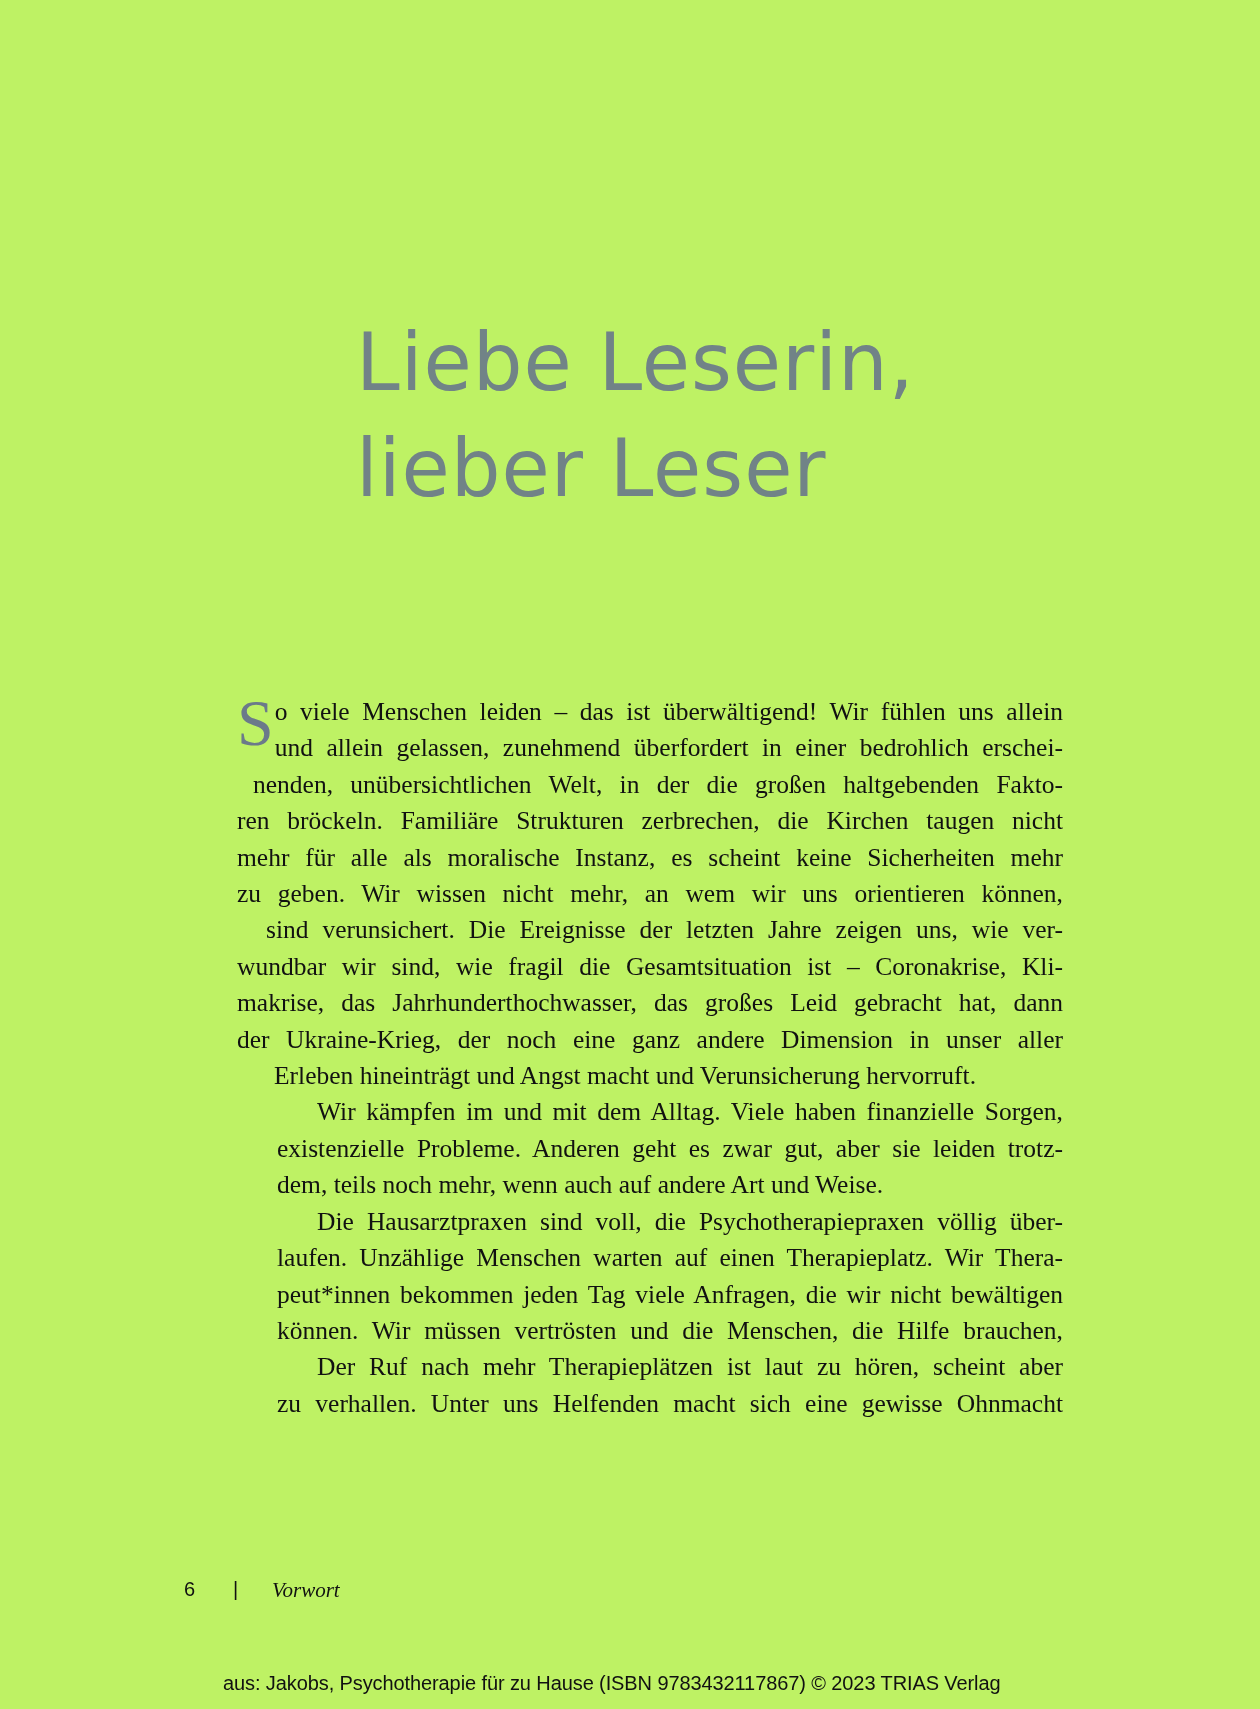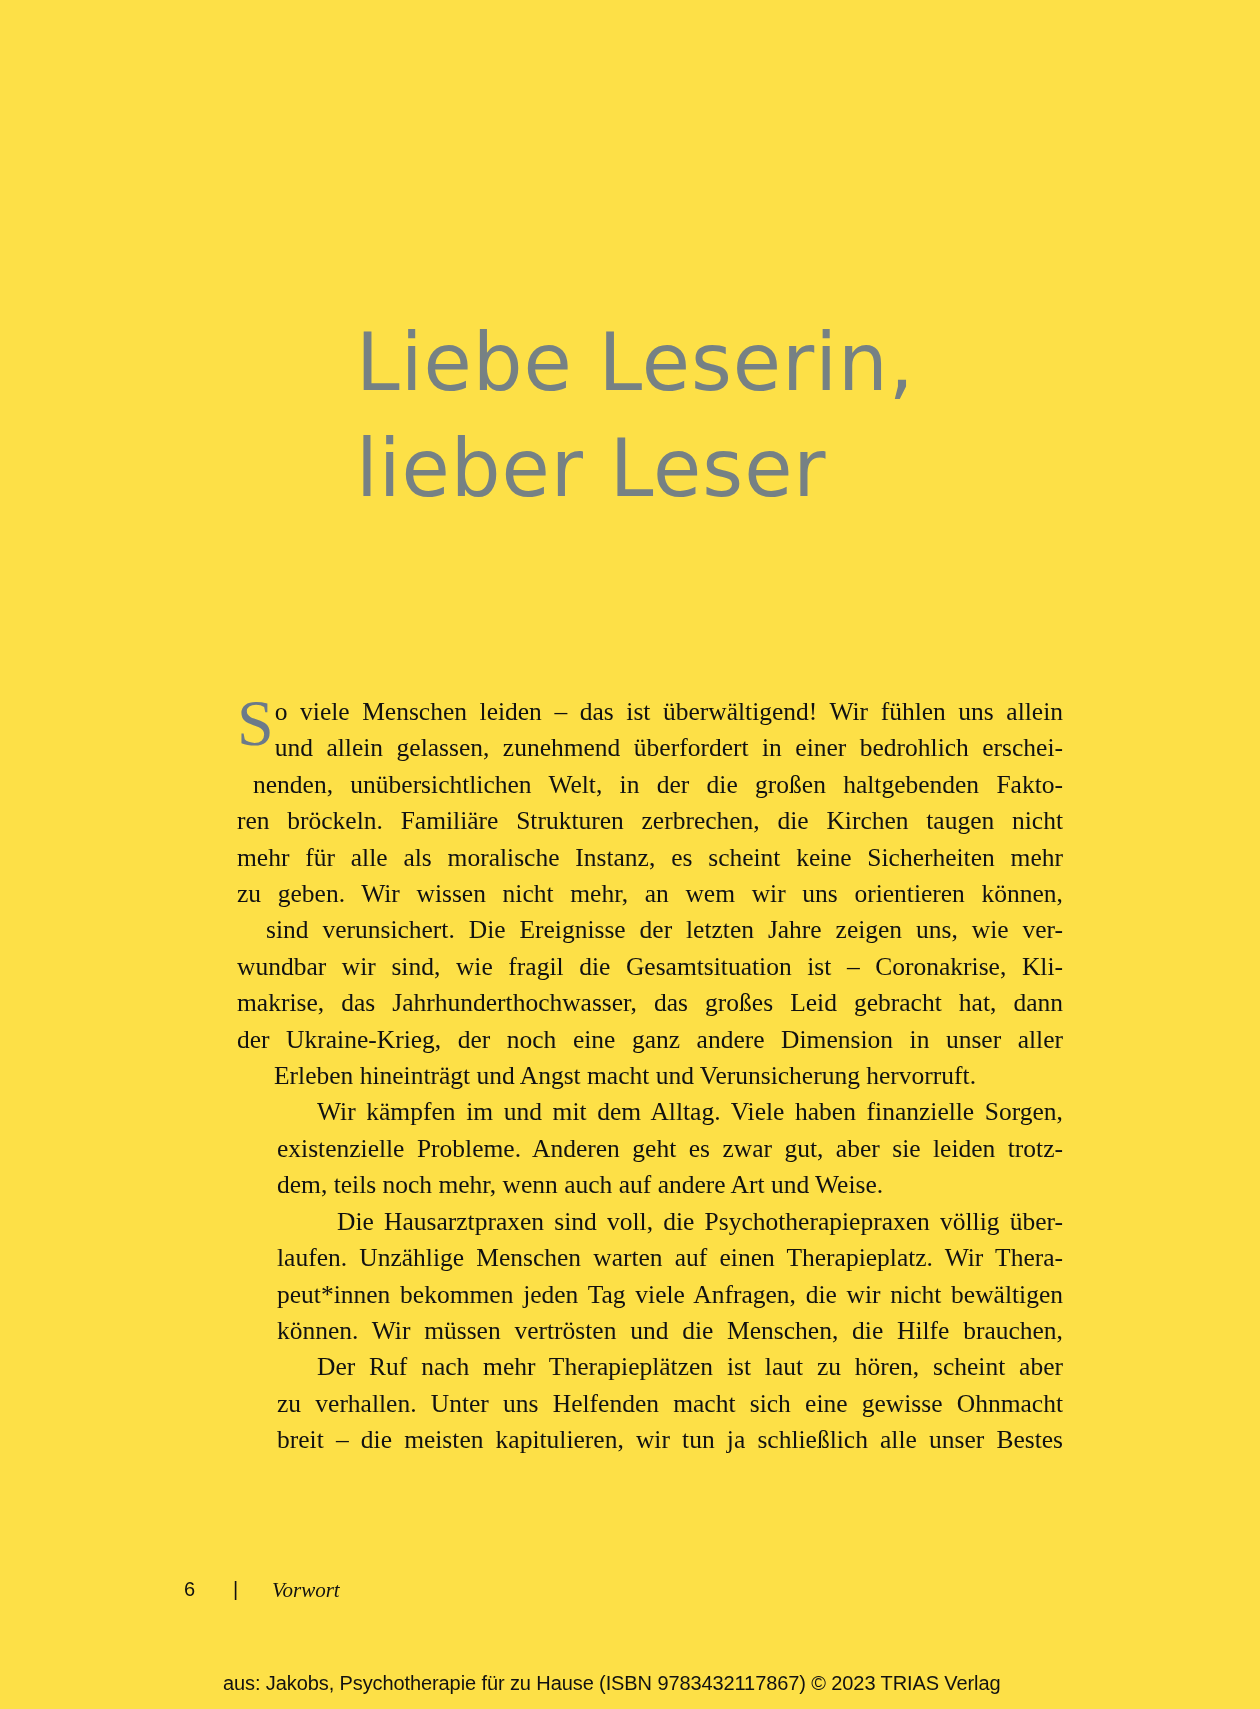--- a/index.html
+++ b/index.html
@@ -1,17 +1,17 @@
 <!DOCTYPE html>
 <html><head>
 <meta charset="utf-8">
 <style>
   html, body { margin: 0; padding: 0; background: #ffffff; }
   body { width: 1260px; height: 1709px; position: relative; overflow: hidden; }
-  .page { position: absolute; left: 0; top: 0; width: 1260px; height: 1709px; background: #fde047; }
+  .page { position: absolute; left: 0; top: 0; width: 1260px; height: 1709px; background: #bef264; }
   .title {
     position: absolute; left: 356px; top: 310px; margin: 0;
     font-family: "DejaVu Sans", sans-serif; font-weight: 200;
     font-size: 80px; line-height: 106px; color: #6b7a8a;
     letter-spacing: 1px; -webkit-text-stroke: 0px;
   }
   .title span { display: block; font-weight: normal; opacity: 0.92; transform: scaleX(0.98); transform-origin: left; }
   .body {
     position: absolute; left: 237px; top: 694px; width: 826px;
     font-family: "Liberation Serif", serif; font-size: 25.5px; line-height: 36.4px;
@@ -59,29 +59,28 @@
       <span class="line" style="display: block;"><span style="white-space: nowrap;">makrise, das Jahrhunderthochwasser, das großes Leid gebracht hat, dann</span></span>
       <span class="line" style="display: block;"><span style="white-space: nowrap;">der Ukraine-Krieg, der noch eine ganz andere Dimension in unser aller</span></span>
       <span class="line last" style="display: block; margin-left: 37px;"><span style="white-space: nowrap;">Erleben hineinträgt und Angst macht und Verunsicherung hervorruft.</span></span>
     </p>
     <p>
       <span class="line" style="padding-left: 40px; display: block;"><span style="white-space: nowrap;">Wir kämpfen im und mit dem Alltag. Viele haben finanzielle Sorgen,</span></span>
       <span class="line" style="display: block;"><span style="white-space: nowrap;">existenzielle Probleme. Anderen geht es zwar gut, aber sie leiden trotz-</span></span>
       <span class="line last" style="display: block;"><span style="white-space: nowrap;">dem, teils noch mehr, wenn auch auf andere Art und Weise.</span></span>
     </p>
     <p>
-      <span class="line" style="padding-left: 40px; display: block;"><span style="white-space: nowrap; margin-left: 20px;">Die Hausarztpraxen sind voll, die Psychotherapiepraxen völlig über-</span></span>
+      <span class="line" style="padding-left: 40px; display: block;"><span style="white-space: nowrap;">Die Hausarztpraxen sind voll, die Psychotherapiepraxen völlig über-</span></span>
       <span class="line" style="display: block;"><span style="white-space: nowrap;">laufen. Unzählige Menschen warten auf einen Therapieplatz. Wir Thera-</span></span>
       <span class="line" style="display: block;"><span style="white-space: nowrap;">peut*innen bekommen jeden Tag viele Anfragen, die wir nicht bewältigen</span></span>
       <span class="line" style="display: block;"><span style="white-space: nowrap;">können. Wir müssen vertrösten und die Menschen, die Hilfe brauchen,</span></span>
     </p>
     <p>
       <span class="line" style="padding-left: 40px; display: block;"><span style="white-space: nowrap;">Der Ruf nach mehr Therapieplätzen ist laut zu hören, scheint aber</span></span>
       <span class="line" style="display: block;"><span style="white-space: nowrap;">zu verhallen. Unter uns Helfenden macht sich eine gewisse Ohnmacht</span></span>
-      <span class="line" style="display: block;"><span style="white-space: nowrap;">breit – die meisten kapitulieren, wir tun ja schließlich alle unser Bestes</span></span>
     </p>
   </div>
 
   <span class="folio num">6</span>
   <span class="folio sep">|</span>
   <span class="folio sec">Vorwort</span>
 
   <div class="credit">aus: Jakobs, Psychotherapie für zu Hause (ISBN 9783432117867) © 2023 TRIAS Verlag</div>
 </div>
 

